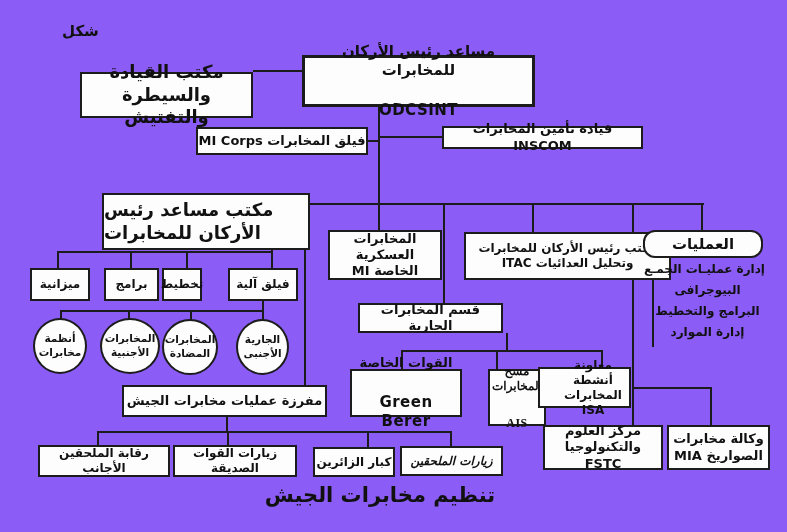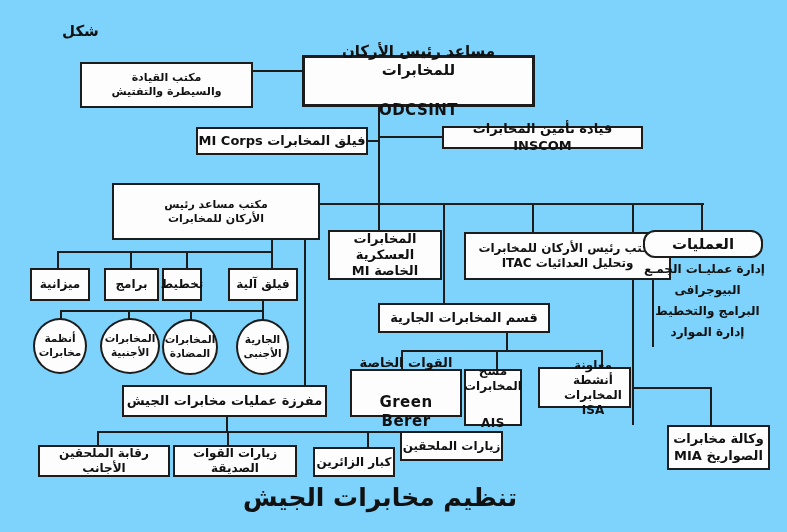--- a/index.html
+++ b/index.html
@@ -1,49 +1,49 @@
 <!DOCTYPE html>
 <html lang="ar"><head>
 <meta charset="utf-8">
 <style>
   html,body{margin:0;padding:0;background:#e8e8e8;}
   .page{
     position:relative;width:787px;height:532px;margin:0 auto;
-    background:#7dd3fc;overflow:hidden;
+    background:#8b5cf6;overflow:hidden;
     font-family:"DejaVu Sans","Liberation Sans",sans-serif;
     color:#111;
   }
   .box{
     position:absolute;box-sizing:border-box;
     border:2px solid #1c1c1c;background:#fdfdfd;
     display:flex;flex-direction:column;align-items:center;justify-content:center;
     font-weight:bold;text-align:center;line-height:1.25;
   }
   .box.thick{border-width:3px;}
   .ellipse{
     position:absolute;box-sizing:border-box;
     border:2px solid #1c1c1c;border-radius:50%;background:#fdfdfd;
     display:flex;flex-direction:column;align-items:center;justify-content:center;
     font-weight:bold;text-align:center;font-size:10.5px;line-height:1.3;
   }
   .ln{position:absolute;background:#1c1c1c;}
   .txt{position:absolute;font-weight:bold;}
   .ops-list{position:absolute;font-weight:bold;font-size:12px;text-align:center;line-height:1.0;}
   .ops-list div{margin-bottom:9px;white-space:nowrap;}
-  .f15{font-size:15px;} .f14{font-size:11px;} .f13{font-size:13px;}
+  .f15{font-size:15px;} .f14{font-size:18px;margin-top:10px;} .f13{font-size:13px;}
   .f12{font-size:12px;}
   .latin{letter-spacing:.5px;margin-top:22px;}
 </style>
 </head>
 <body>
 
 <div class="page" dir="rtl">
 
   <div class="txt f15" style="left:62px;top:22px;">شكل</div>
-  <div class="txt" style="left:200px;top:483px;width:360px;text-align:center;font-size:25px;">تنظيم مخابرات الجيش</div>
+  <div class="txt" style="left:200px;top:483px;width:360px;text-align:center;font-size:21px;">تنظيم مخابرات الجيش</div>
 
   <div class="ln" style="left:253px;top:70px;width:49px;height:2px;"></div>
   <div class="ln" style="left:378px;top:107px;width:2px;height:124px;"></div>
   <div class="ln" style="left:368px;top:140px;width:12px;height:2px;"></div>
   <div class="ln" style="left:379px;top:136px;width:63px;height:2px;"></div>
   <div class="ln" style="left:310px;top:203px;width:394px;height:2px;"></div>
   <div class="ln" style="left:443px;top:203px;width:2px;height:100px;"></div>
   <div class="ln" style="left:532px;top:203px;width:2px;height:29px;"></div>
   <div class="ln" style="left:632px;top:203px;width:2px;height:222px;"></div>
   <div class="ln" style="left:632px;top:387px;width:80px;height:2px;"></div>
@@ -83,21 +83,21 @@
     <span>مكتب القيادة</span>
     <span>والسيطرة والتفتيش</span>
   </div>
   <div class="box f13" style="left:442px;top:126px;width:201px;height:23px;">
     <span>قيادة تأمين المخابرات INSCOM</span>
   </div>
   <div class="box f13" style="left:196px;top:127px;width:172px;height:28px;">
     <span>فيلق المخابرات MI Corps</span>
   </div>
 
-  <div class="box f14" style="left:112px;top:183px;width:208px;height:57px;">
+  <div class="box f14" style="left:102px;top:183px;width:208px;height:57px;align-items:flex-end;">
     <span>مكتب مساعد رئيس</span>
     <span>الأركان للمخابرات</span>
   </div>
   <div class="box f12" style="left:30px;top:268px;width:60px;height:33px;">
     <span>ميزانية</span>
   </div>
   <div class="box f12" style="left:104px;top:268px;width:55px;height:33px;">
     <span>برامج</span>
   </div>
   <div class="box f12" style="left:162px;top:268px;width:40px;height:33px;">
@@ -135,51 +135,55 @@
   <div class="box f15" style="left:643px;top:230px;width:120px;height:28px;border-radius:12px;">
     <span>العمليات</span>
   </div>
   <div class="ops-list" style="left:650px;top:263px;width:115px;">
     <div>إدارة عمليـات الجمـع</div>
     <div>البيوجرافى</div>
     <div>البرامج والتخطيط</div>
     <div>إدارة الموارد</div>
   </div>
 
-  <div class="box f13" style="left:378px;top:303px;width:172px;height:30px;">
+  <div class="box f13" style="left:358px;top:303px;width:145px;height:30px;">
     <span>قسم المخابرات الجارية</span>
   </div>
 
   <div class="box f13" style="left:350px;top:369px;width:112px;height:48px;">
     <span>القوات الخاصة</span>
     <span class="latin f15">Green Berer</span>
   </div>
-  <div class="box f12" style="left:464px;top:369px;width:58px;height:57px;">
+  <div class="box f12" style="left:488px;top:369px;width:58px;height:57px;font-family:Liberation Serif, serif;">
     <span>مسح</span>
     <span>المخابرات</span>
     <span class="latin">AIS</span>
   </div>
   <div class="box f12" style="left:538px;top:367px;width:93px;height:41px;padding-left:17px;">
     <span>معاونة أنشطة</span>
     <span>المخابرات ISA</span>
+  </div>
+  <div class="box f13" style="left:543px;top:425px;width:120px;height:45px;">
+    <span>مركز العلوم</span>
+    <span>والتكنولوجيا FSTC</span>
   </div>
   <div class="box f13" style="left:667px;top:425px;width:103px;height:45px;">
     <span>وكالة مخابرات</span>
     <span>الصواريخ MIA</span>
   </div>
 
   <div class="box f13" style="left:122px;top:385px;width:205px;height:32px;">
     <span>مفرزة عمليات مخابرات الجيش</span>
   </div>
   <div class="box f12" style="left:38px;top:445px;width:132px;height:32px;">
     <span>رقابة الملحقين الأجانب</span>
   </div>
   <div class="box f12" style="left:173px;top:445px;width:124px;height:32px;">
     <span>زيارات القوات الصديقة</span>
   </div>
   <div class="box f12" style="left:313px;top:447px;width:82px;height:30px;">
     <span>كبار الزائرين</span>
   </div>
-  <div class="box f12" style="left:400px;top:431px;width:103px;height:30px;">
+  <div class="box f12" style="left:400px;top:446px;width:103px;height:30px;font-style:italic;">
     <span>زيارات الملحقين</span>
   </div>
 
 </div>
 
 </body></html>

